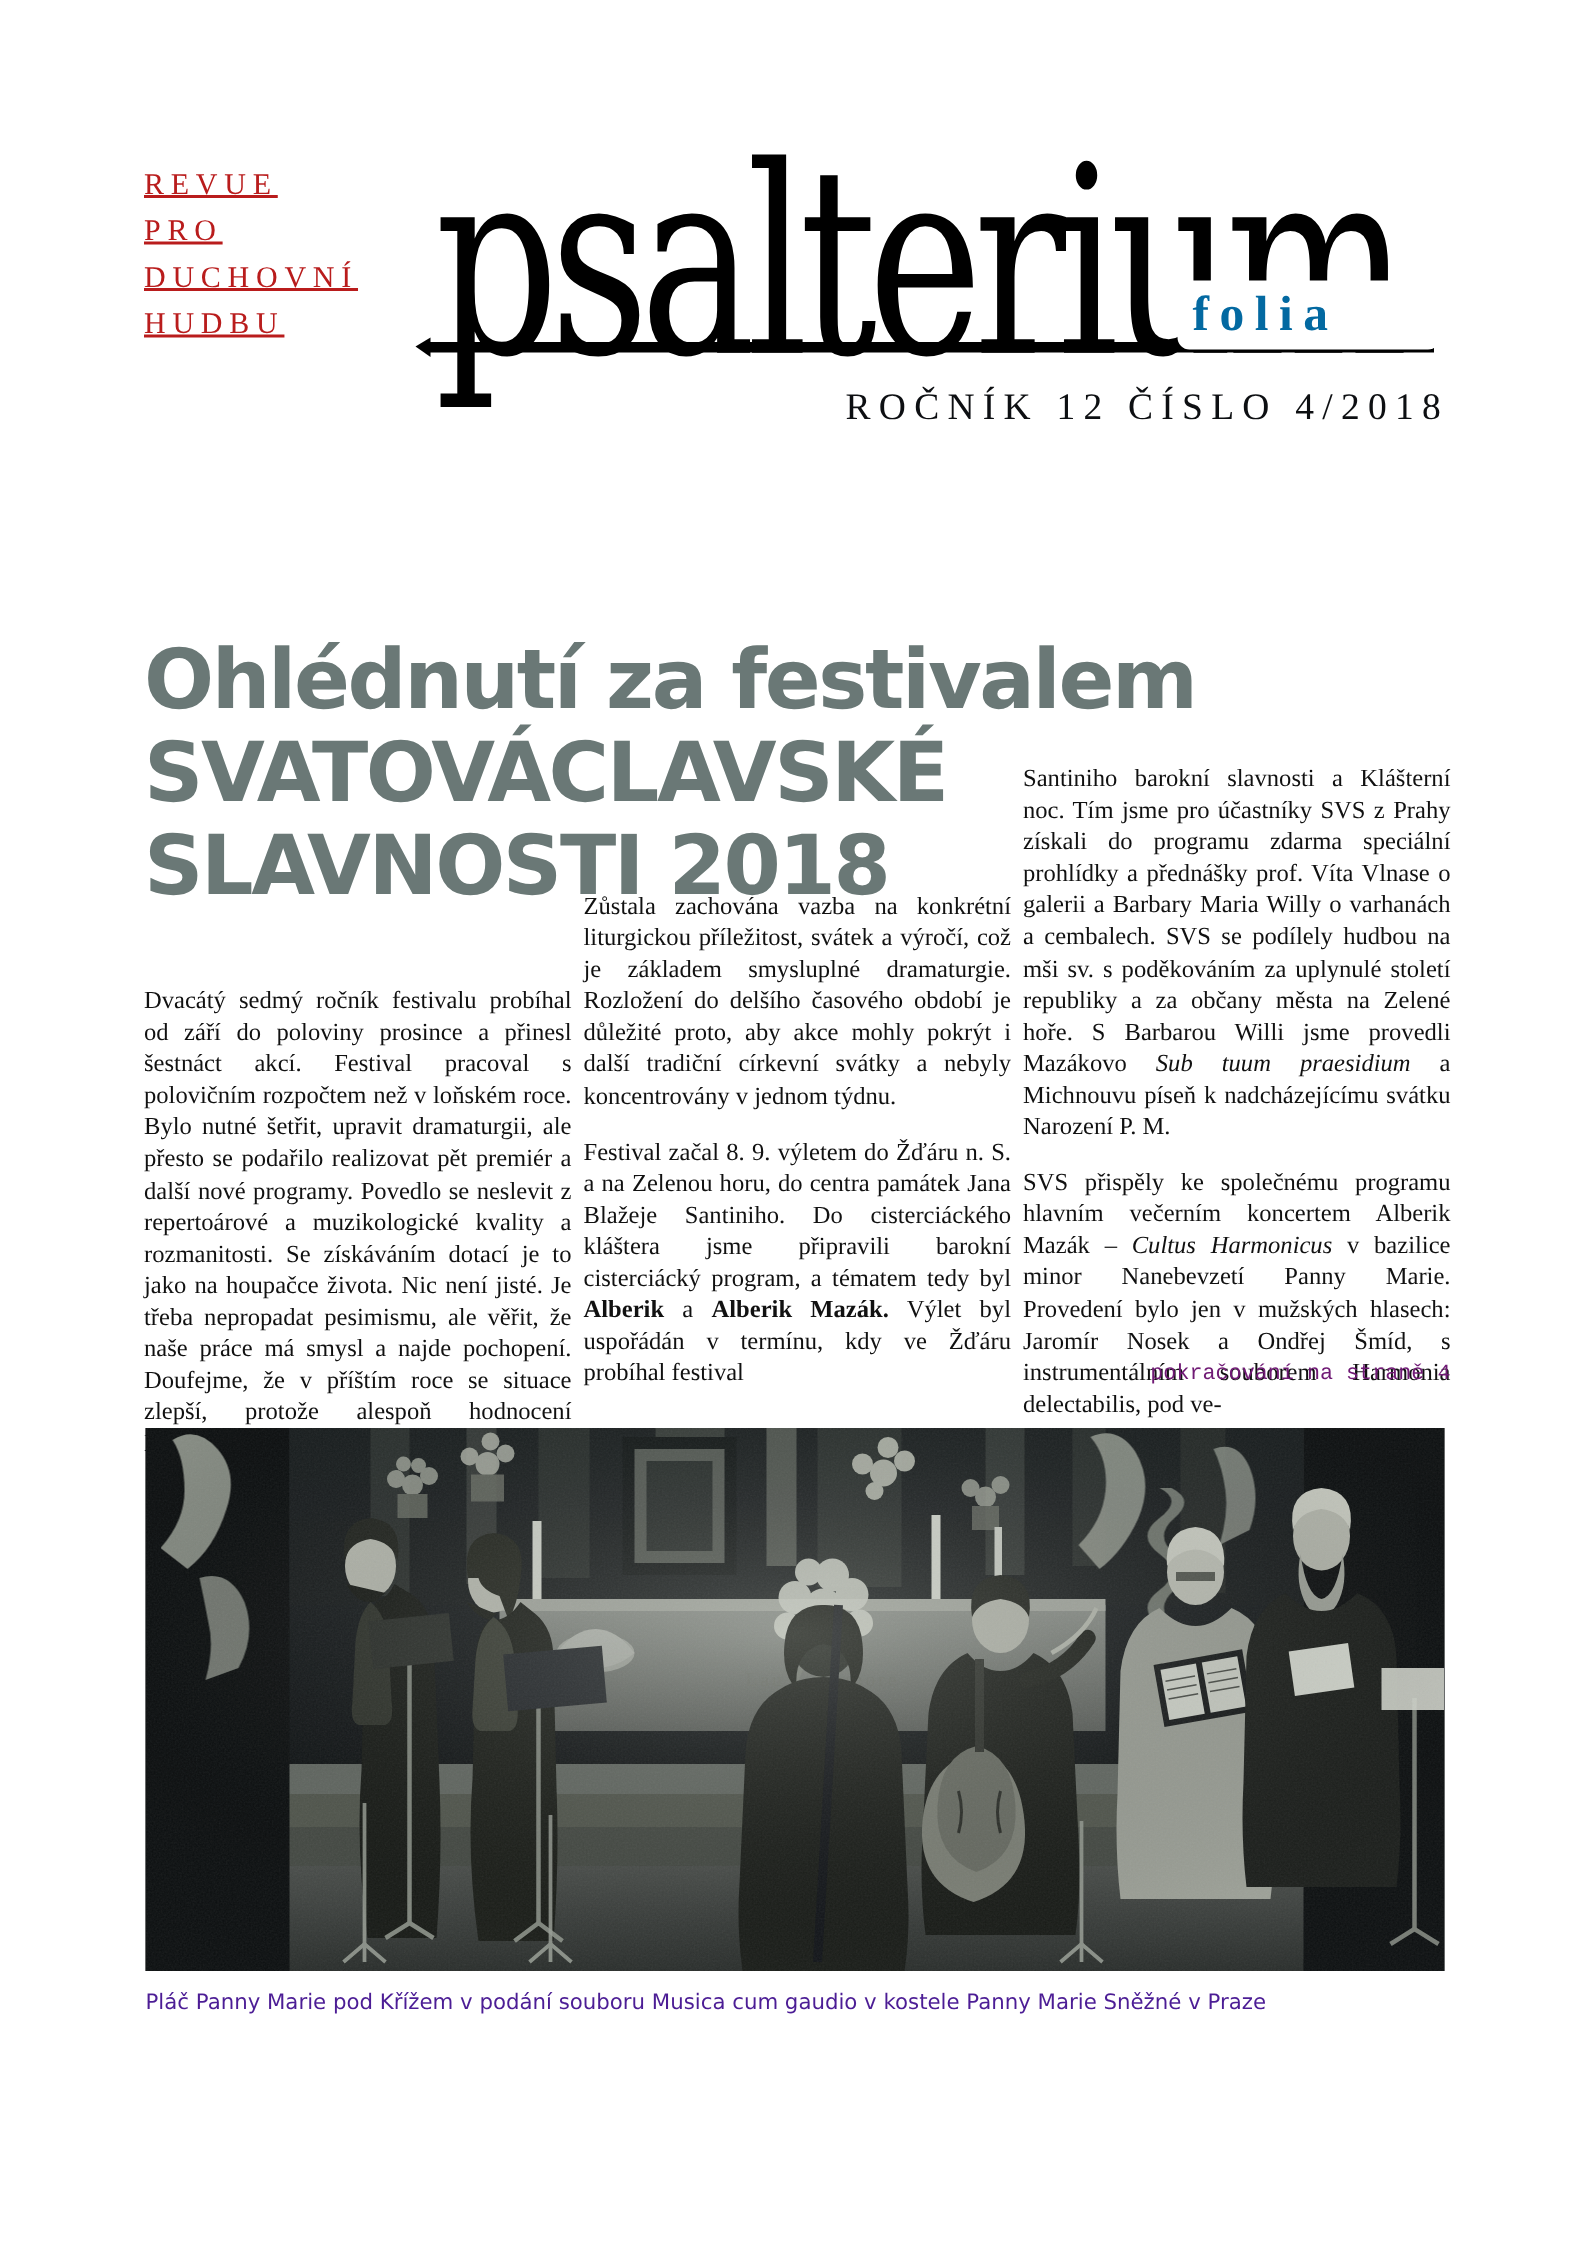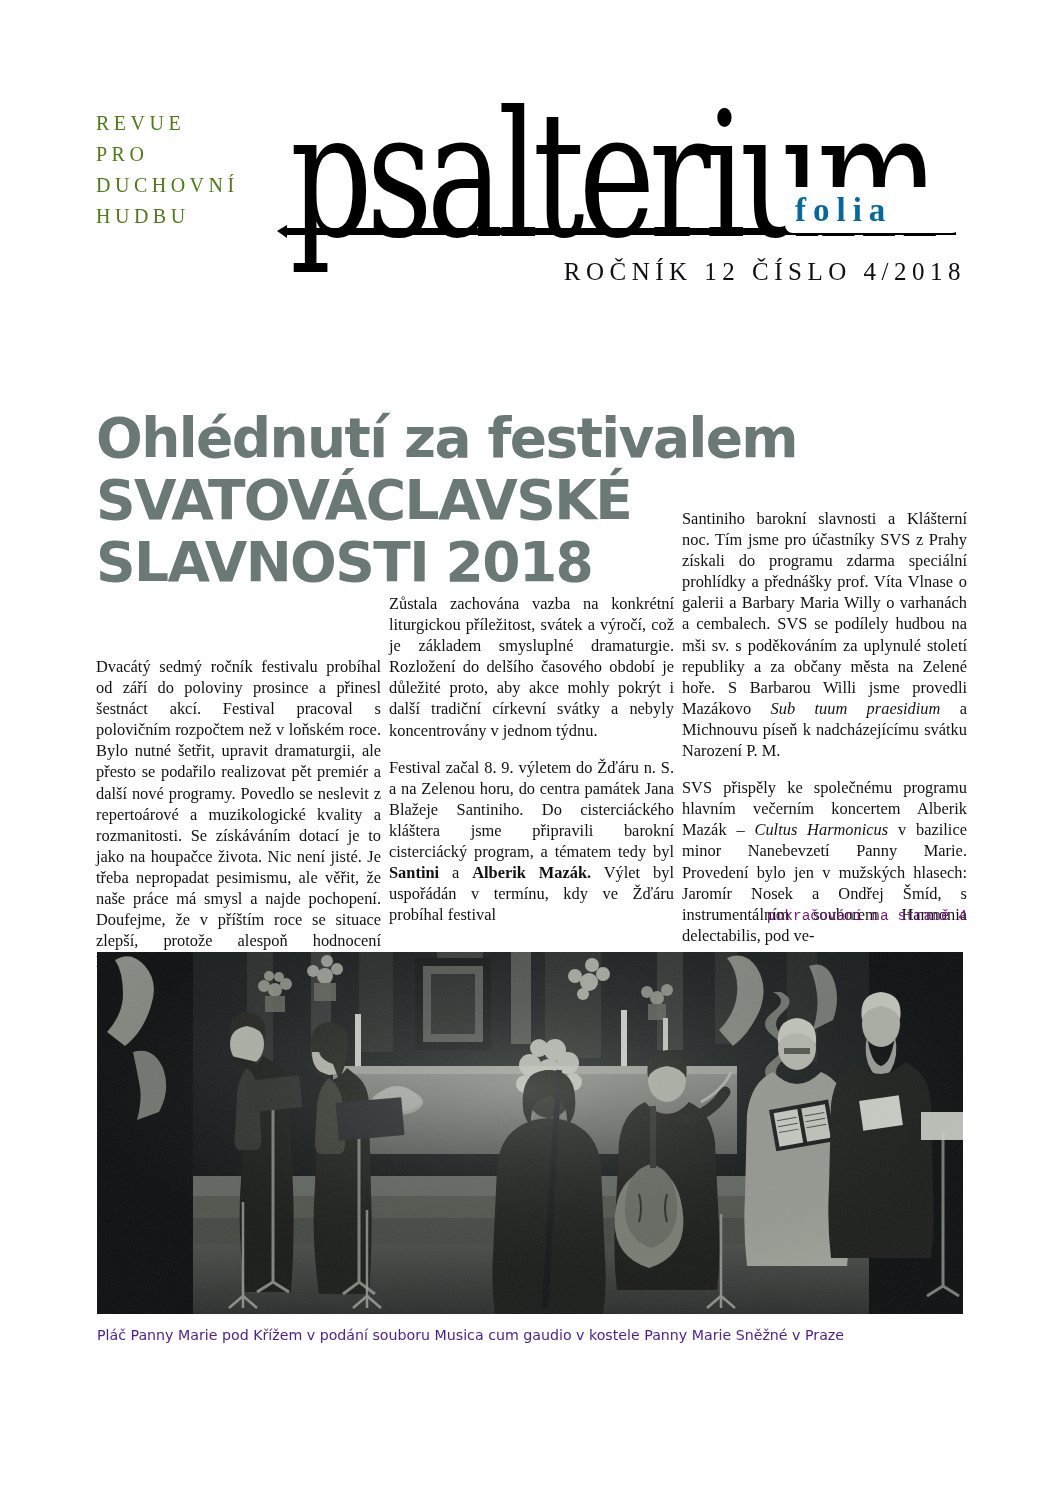--- a/index.html
+++ b/index.html
@@ -25,21 +25,22 @@
   }
 
   .strapline {
     position: absolute;
     left: 96px;
     top: 108px;
     font-family: "Liberation Serif", "DejaVu Serif", serif;
     font-size: 20px;
     letter-spacing: 4.5px;
     line-height: 31px;
-    color: #4d7c0f;
+    color: #b91c1c;
+    text-decoration: underline;
   }
   .strapline div { white-space: nowrap; }
 
   .logo-wrap {
     position: absolute;
     left: 290px;
     top: 95px;
     width: 680px;
     height: 200px;
   }
@@ -103,21 +104,21 @@
     font-size: 25px;
     letter-spacing: 5.5px;
     color: #0d0f12;
     white-space: nowrap;
   }
 
   
   .headline {
     position: absolute;
     left: 96px;
-    top: 370px;
+    top: 385px;
     width: 720px;
     font-family: "DejaVu Sans", "Liberation Sans", sans-serif;
     color: #6a7876;
     font-weight: bold;
     font-size: 55px;
     line-height: 62px;
     letter-spacing: -1.6px;
   }
   .headline .l1 { display: block; }
   .headline .l2 { display: block; }
@@ -206,21 +207,21 @@
   <span class="l2">SVATOVÁCLAVSKÉ</span>
   <span class="l3">SLAVNOSTI 2018</span>
 </h1>
 
 <div class="col" id="col1">
   <p>Dvacátý sedmý ročník festivalu probíhal od září do poloviny prosince a přinesl šestnáct akcí. Festival pracoval s polovičním rozpočtem než v loňském roce. Bylo nutné šetřit, upravit dramaturgii, ale přesto se podařilo realizovat pět premiér a další nové programy. Povedlo se neslevit z repertoárové a muzikologické kvality a rozmanitosti. Se získáváním dotací je to jako na houpačce života. Nic není jisté. Je třeba nepropadat pesimismu, ale věřit, že naše práce má smysl a najde pochopení. Doufejme, že v příštím roce se situace zlepší, protože alespoň hodnocení Ministerstva kultury je výborné.</p>
 </div>
 
 <div class="col" id="col2">
   <p>Zůstala zachována vazba na konkrétní liturgickou příležitost, svátek a výročí, což je základem smysluplné dramaturgie. Rozložení do delšího časového období je důležité proto, aby akce mohly pokrýt i další tradiční církevní svátky a nebyly koncentrovány v jednom týdnu.</p>
-  <p><span>Festival začal 8. 9. výletem do Žďáru n. S. a na Zelenou horu, do centra památek Jana Blažeje Santiniho. Do cisterciáckého kláštera jsme připravili barokní cisterciácký program, a tématem tedy byl </span><b>Santini</b><span> a </span><b>Alberik Mazák.</b><span> Výlet byl uspořádán v termínu, kdy ve Žďáru probíhal festival</span></p>
+  <p><span>Festival začal 8. 9. výletem do Žďáru n. S. a na Zelenou horu, do centra památek Jana Blažeje Santiniho. Do cisterciáckého kláštera jsme připravili barokní cisterciácký program, a tématem tedy byl </span><b>Alberik</b><span> a </span><b>Alberik Mazák.</b><span> Výlet byl uspořádán v termínu, kdy ve Žďáru probíhal festival</span></p>
 </div>
 
 <div class="col" id="col3">
   <p><span>Santiniho barokní slavnosti a Klášterní noc. Tím jsme pro účastníky SVS z Prahy získali do programu zdarma speciální prohlídky a přednášky prof. Víta Vlnase o galerii a Barbary Maria Willy o varhanách a cembalech. SVS se podílely hudbou na mši sv. s poděkováním za uplynulé století republiky a za občany města na Zelené hoře. S Barbarou Willi jsme provedli Mazákovo </span><i>Sub tuum praesidium</i><span> a Michnouvu píseň k nadcházejícímu svátku Narození P. M.</span></p>
   <p><span>SVS přispěly ke společnému programu hlavním večerním koncertem Alberik Mazák – </span><i>Cultus Harmonicus</i><span> v bazilice minor Nanebevzetí Panny Marie. Provedení bylo jen v mužských hlasech: Jaromír Nosek a Ondřej Šmíd, s instrumentálním souborem Harmonia delectabilis, pod ve-</span></p>
 </div>
 
 <div class="contfrom">pokračování na straně 4</div>
 
 <div class="photo">

